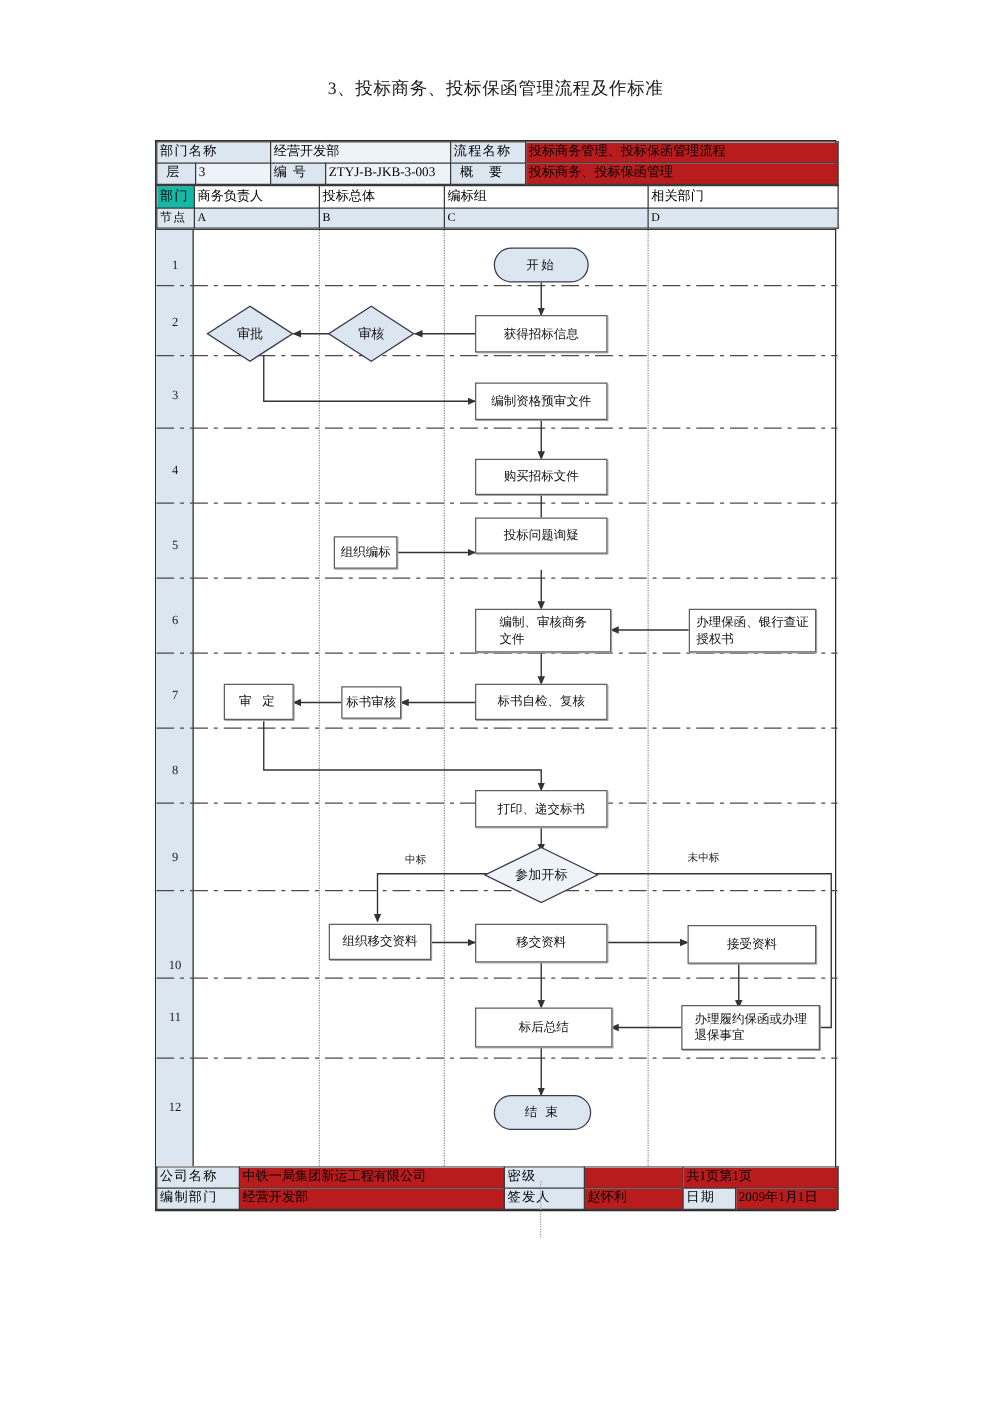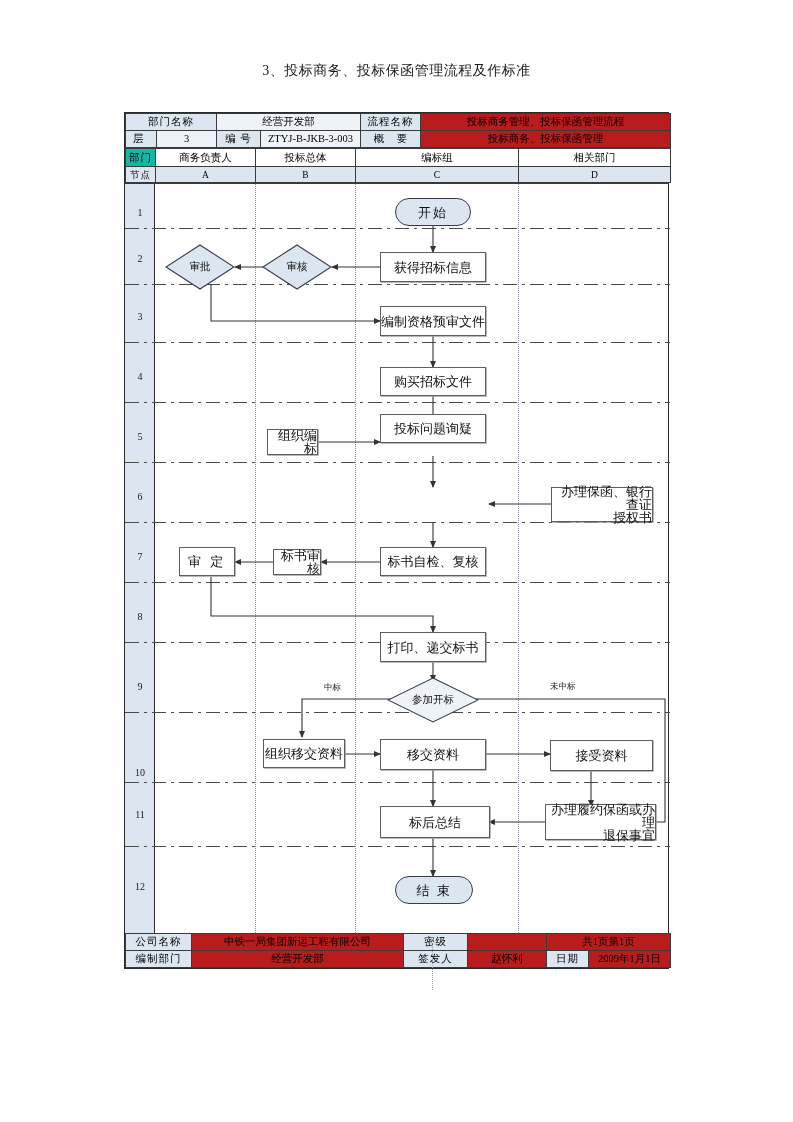--- a/index.html
+++ b/index.html
@@ -43,21 +43,21 @@
   table.meta {
     width: 100%;
     border-collapse: collapse;
     table-layout: fixed;
     font-size: 10.5px;
   }
   table.meta td {
     border: 0.8px solid #3a3a3a;
     height: 16px;
     padding: 0 2px;
-    text-align: center;
+    text-align: left;
     vertical-align: middle;
     white-space: nowrap;
     overflow: hidden;
     line-height: 14px;
   }
   td.lbl {
     background: #dce6f1;
     letter-spacing: 1px;
   }
   td.lblwide {
@@ -125,22 +125,22 @@
     border-left: 1px dotted #8a8a99;
   }
 
   
   .shape {
     position: absolute;
     box-sizing: border-box;
     display: flex;
     align-items: center;
     justify-content: center;
-    text-align: right;
-    font-size: 13px;
+    text-align: left;
+    font-size: 10px;
     line-height: 13px;
     color: #111111;
   }
   .proc {
     background: #ffffff;
     border: 1px solid #5e5e5e;
     box-shadow: 0.7px 0.7px 0 #9a9a9a;
   }
   .term {
     background: #dce6f1;
@@ -356,20 +356,26 @@
 
     <div class="shape proc" style="left:255px; top:68px; width:106px; height:30px;">获得招标信息</div>
 
     <div class="shape proc" style="left:255px; top:122px; width:106px; height:30px;">编制资格预审文件</div>
 
     <div class="shape proc" style="left:255px; top:183px; width:106px; height:29px;">购买招标文件</div>
 
     <div class="shape proc" style="left:142px; top:245px; width:51px; height:26px;">组织编标</div>
     <div class="shape proc" style="left:255px; top:230px; width:106px; height:29px;">投标问题询疑</div>
 
+    <div class="shape proc" style="left:255px; top:303px; width:109px; height:35px;">
+      <span>
+        <span>编制、审核商务</span><br>
+        <span>文件</span>
+      </span>
+    </div>
     <div class="shape proc" style="left:426px; top:303px; width:102px; height:35px;">
       <span>
         <span>办理保函、银行查证</span><br>
         <span>授权书</span>
       </span>
     </div>
 
     <div class="shape proc" style="left:54px; top:363px; width:56px; height:29px; letter-spacing:3px;">审  定</div>
     <div class="shape proc" style="left:148px; top:365px; width:48px; height:26px;">标书审核</div>
     <div class="shape proc" style="left:255px; top:363px; width:106px; height:29px;">标书自检、复核</div>

